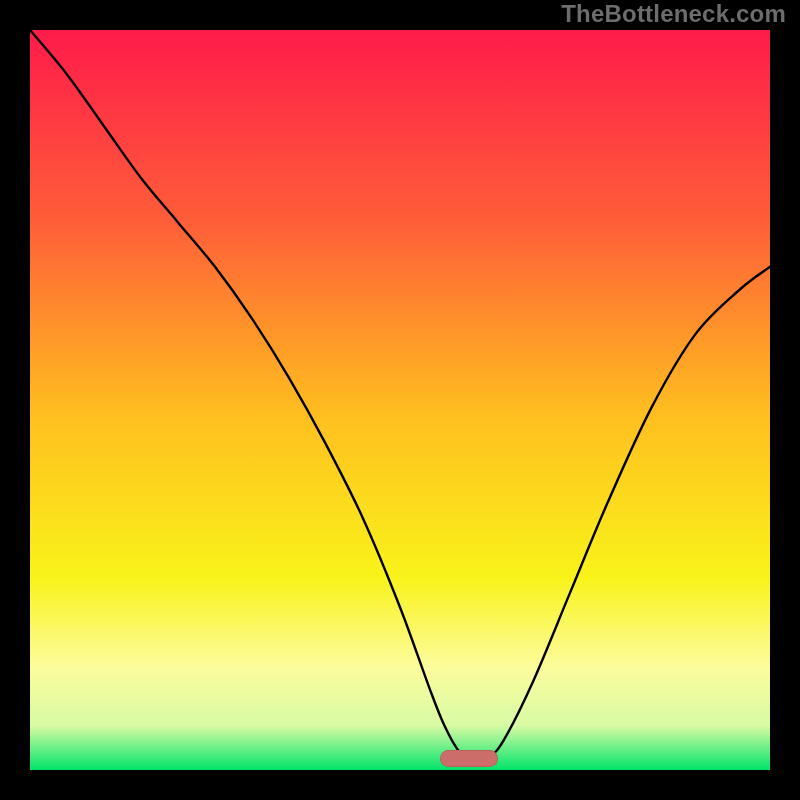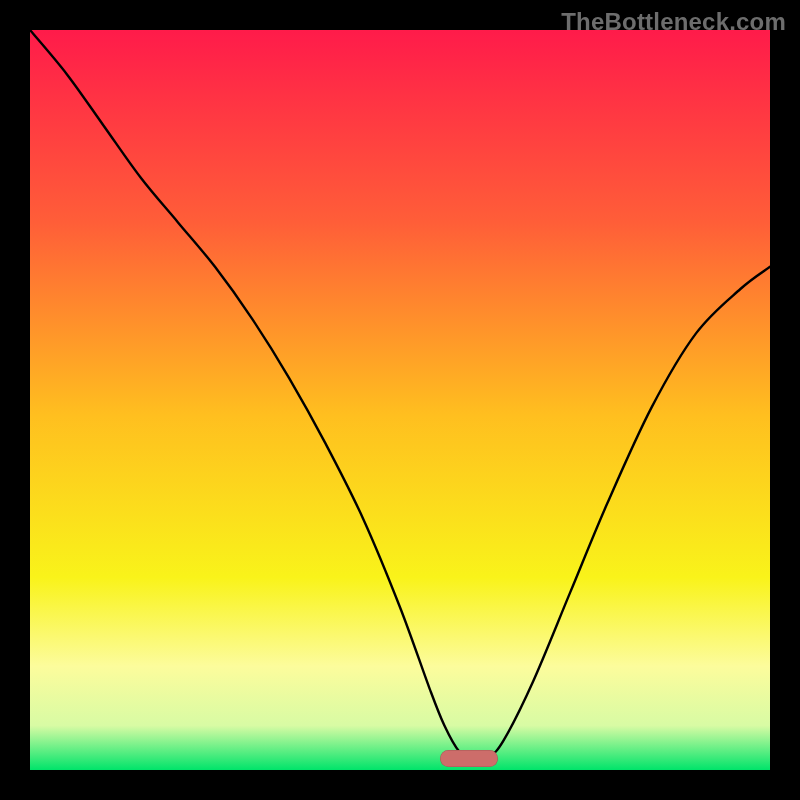--- a/index.html
+++ b/index.html
@@ -13,21 +13,21 @@
   .frame {
     position: absolute;
     left: 0;
     top: 0;
     width: 800px;
     height: 800px;
     background: #000;
   }
   .attribution {
     position: absolute;
-    top: 8px;
+    top: 0;
     right: 14px;
     font-family: Arial, Helvetica, sans-serif;
     font-size: 24px;
     font-weight: 600;
     color: #6d6d6d;
     letter-spacing: 0.2px;
   }
   .plot {
     position: absolute;
     left: 30px;

